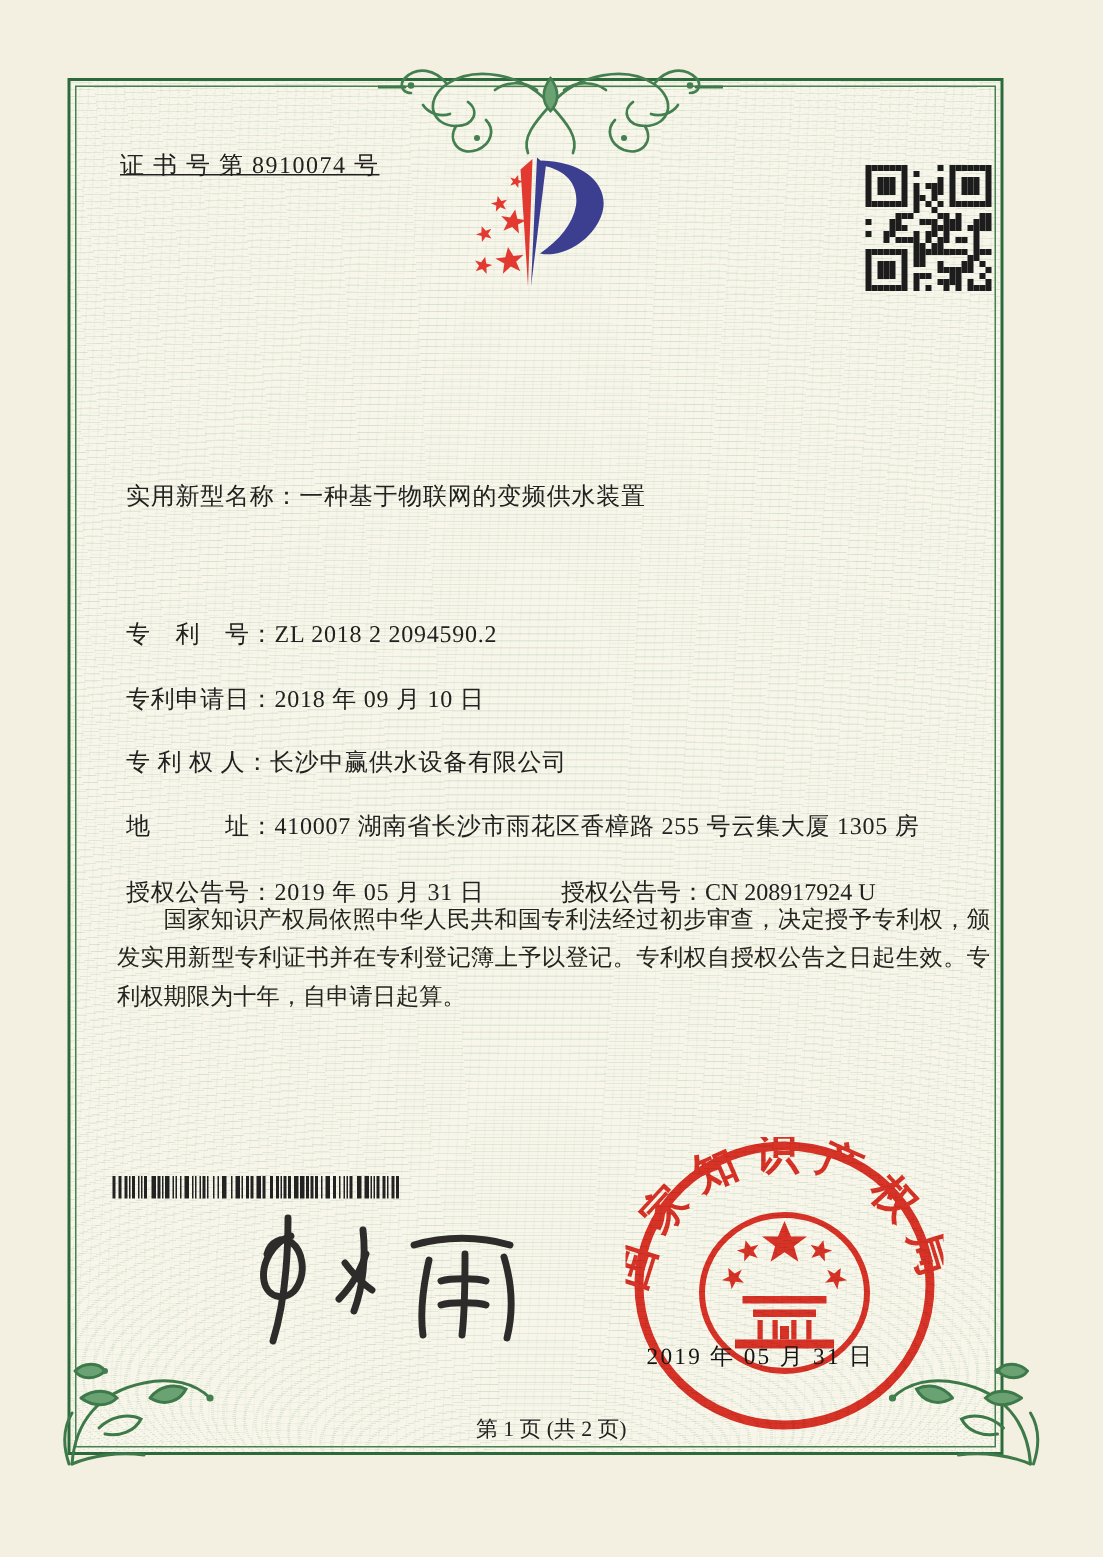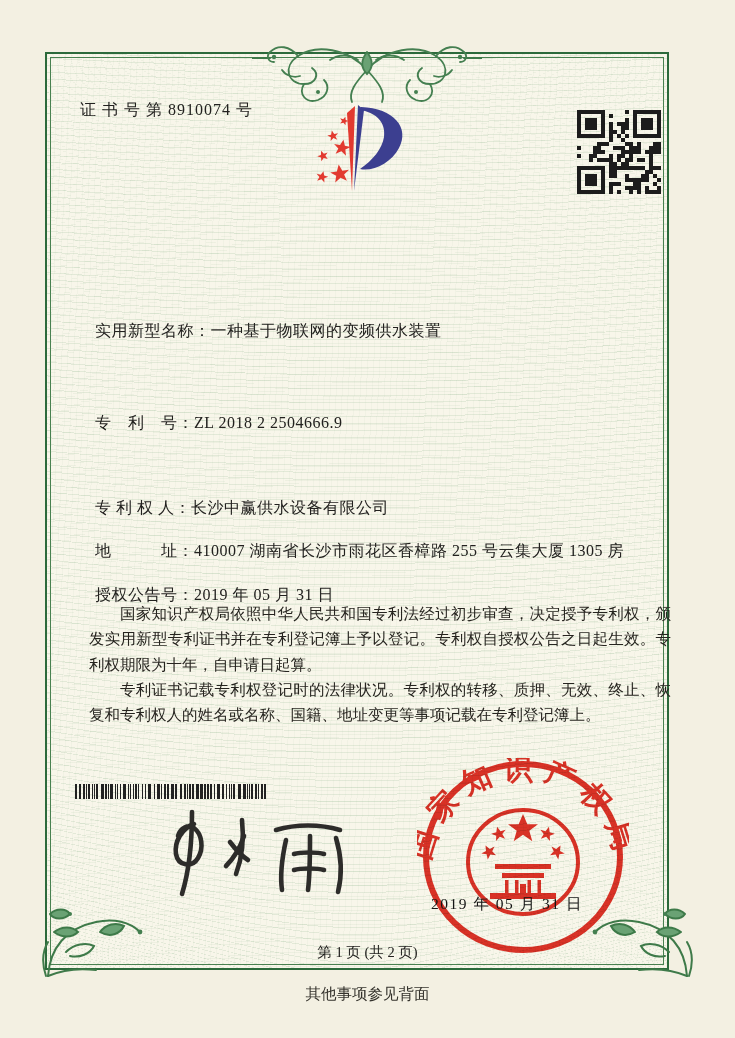--- a/index.html
+++ b/index.html
@@ -23,35 +23,35 @@
       repeating-radial-gradient(ellipse 420px 70px at 50% 104%, rgba(96,152,101,.14) 0 1px, transparent 1px 7px),
       repeating-radial-gradient(ellipse 520px 90px at 50% -6%, rgba(96,152,101,.07) 0 1px, transparent 1px 9px),
       repeating-linear-gradient(93deg, rgba(110,160,115,.05) 0 1px, transparent 1px 6px);
   }
   
   .ornament-top { position:absolute; left:252px; top:26px; }
   .corner-flourish { position:absolute; }
   .corner-flourish.left  { left:40px;  top:892px; }
   .corner-flourish.right { right:40px; top:892px; transform:scaleX(-1); }
   
-  .cert-no { position:absolute; left:80px; top:100px; font-size:16px; letter-spacing:1px; }
+  .cert-no { position:absolute; left:80px; top:100px; font-size:16px; letter-spacing:1px;text-decoration:underline; }
   .logo { position:absolute; left:302px; top:101px; }
   .qr { position:absolute; left:577px; top:110px; width:84px; height:84px;
         display:grid; grid-template-columns:repeat(21,4px); grid-template-rows:repeat(21,4px); }
   .qr div { width:4px; height:4px; }
   .qr .on { background:#1c1c1c; }
   .title { position:absolute; left:0; width:735px; top:210px; text-align:center;
            font-size:40px; font-weight:bold; letter-spacing:9px; color:#171717; }
   
-  .field { position:absolute; left:79px; font-size:16px; white-space:pre; }
+  .field { position:absolute; left:68px; font-size:16px; white-space:pre; }
   .field .lbl { letter-spacing:.5px; }
   .field .val { letter-spacing:.5px; }
   .pair2 { position:absolute; left:358px; font-size:16px; white-space:pre; }
   
-  .body-text { position:absolute; left:89px; top:601px; width:582px; }
+  .body-text { position:absolute; left:78px; top:601px; width:582px; }
   .body-text p { font-size:15.5px; line-height:1.63; text-indent:2em; text-align:justify;
                  margin:0; color:#26241f; }
   
   .barcode { position:absolute; left:75px; top:784px; height:15px; display:flex; }
   .barcode span { display:block; height:15px; }
   .barcode .b { background:#222; }
   .officer { position:absolute; left:82px; top:834px; font-size:17px; line-height:1.85; }
   .signature { position:absolute; left:148px; top:798px; }
   .seal { position:absolute; left:417px; top:758px; mix-blend-mode:multiply; opacity:.93; }
   .seal-date { position:absolute; left:431px; top:894px; font-size:15.5px; letter-spacing:1.5px;
@@ -590,35 +590,40 @@
       <div class="on"></div>
       <div class="on"></div>
       <div class="on"></div>
     </div>
 
 
   <div class="field" style="top:303px">
     <span class="lbl">实用新型名称：</span><span class="val">一种基于物联网的变频供水装置</span>
   </div>
   <div class="field" style="top:395px">
-    <span class="lbl">专　利　号：</span><span class="val">ZL 2018 2 2504666.9</span>
+    <span class="lbl">专　利　号：</span><span class="val">ZL 2018 2 2094590.2</span>
+  </div>
+  <div class="field" style="top:438px">
+    <span class="lbl">专利申请日：</span><span class="val">2018 年 09 月 10 日</span>
   </div>
   <div class="field" style="top:480px">
     <span class="lbl">专 利 权 人：</span><span class="val">长沙中赢供水设备有限公司</span>
   </div>
   <div class="field" style="top:523px">
     <span class="lbl">地　　　址：</span><span class="val">410007 湖南省长沙市雨花区香樟路 255 号云集大厦 1305 房</span>
   </div>
   <div class="field" style="top:567px">
     <span class="lbl">授权公告号：</span><span class="val">2019 年 05 月 31 日</span>
   </div>
+  <div class="pair2" style="top:567px">
+    <span class="lbl">授权公告号：</span><span class="val">CN 208917924 U</span>
+  </div>
 
   <div class="body-text">
     <p>国家知识产权局依照中华人民共和国专利法经过初步审查，决定授予专利权，颁发实用新型专利证书并在专利登记簿上予以登记。专利权自授权公告之日起生效。专利权期限为十年，自申请日起算。</p>
-    <p>专利证书记载专利权登记时的法律状况。专利权的转移、质押、无效、终止、恢复和专利权人的姓名或名称、国籍、地址变更等事项记载在专利登记簿上。</p>
   </div>
 
   <div class="barcode">
       <span class="b" style="width: 2px;"></span>
       <span style="width: 2px;"></span>
       <span class="b" style="width: 2px;"></span>
       <span style="width: 2px;"></span>
       <span class="b" style="width: 2px;"></span>
       <span style="width: 1px;"></span>
       <span class="b" style="width: 1px;"></span>
@@ -771,15 +776,14 @@
         <rect x="-8" y="18" width="3.5" height="13"></rect>
         <rect x="4.5" y="18" width="3.5" height="13"></rect>
         <rect x="14.5" y="18" width="3.5" height="13"></rect>
         <rect x="-3" y="22" width="6" height="9"></rect>
       </g>
     </g>
   </svg>
   <div class="seal-date">2019 年 05 月 31 日</div>
 
   <div class="page-info">第 1 页 (共 2 页)</div>
-  <div class="back-note">其他事项参见背面</div>
 
 </div>
 
 </body></html>

